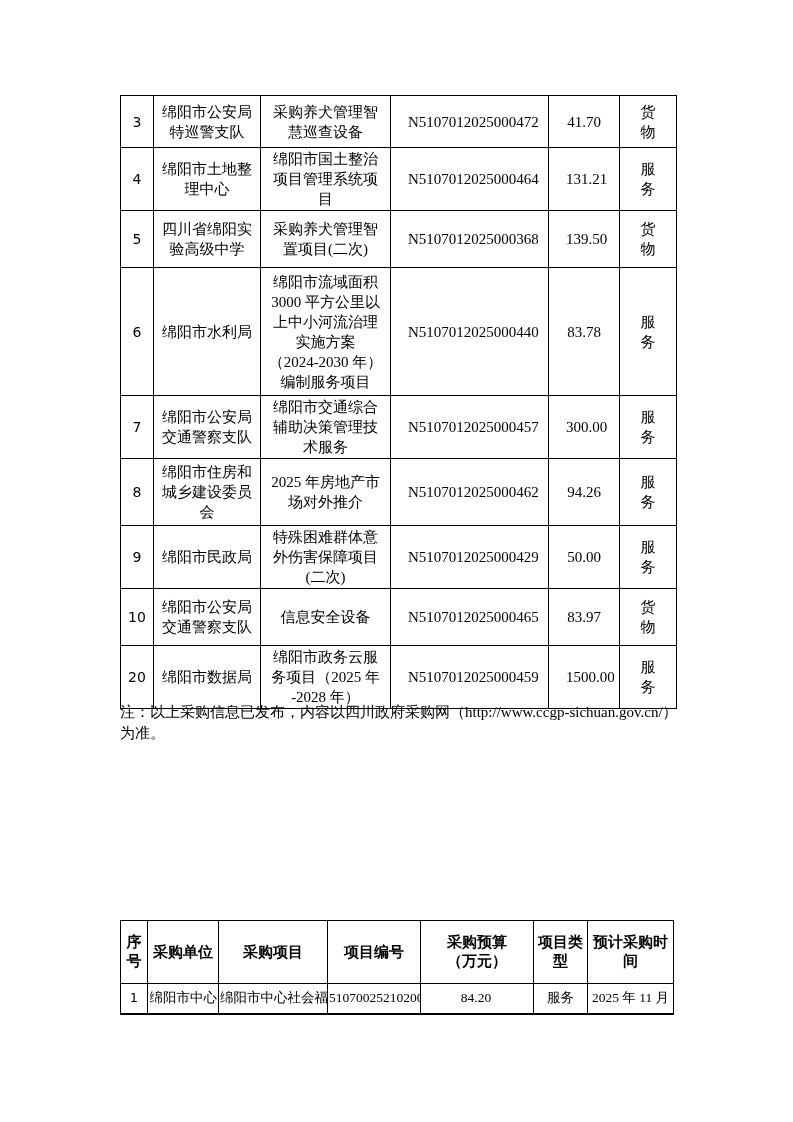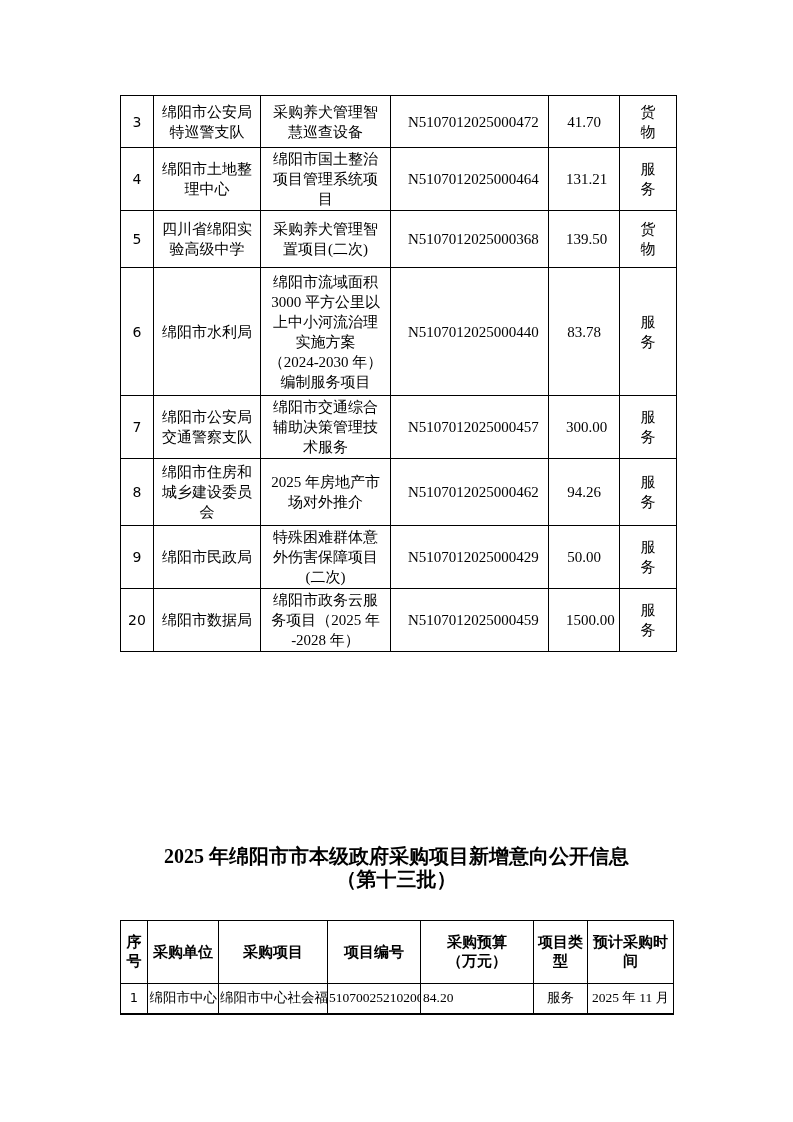--- a/index.html
+++ b/index.html
@@ -44,21 +44,21 @@
 
   
   .t2 { left:120px; top:920px; width:553px; border-bottom:2px solid #000; }
   .t2 th {
     text-align:center; font-weight:bold;
     white-space:pre-wrap; line-height:19px; padding:1px 2px;
   }
   .t2 td { font-size:13.5px; white-space:nowrap; padding:1px 2px; }
   .t2 .c-no { text-align:center; font-family:"DejaVu Sans","Liberation Sans",sans-serif; font-size:13px; }
   .t2 .c-left { text-align:right; padding:1px 1px; }
-  .t2 .c-right { text-align:left; padding-right:4px; }
+  .t2 .c-right { text-align:center; padding-right:4px; }
   .t2 .c-mid { text-align:center; }
 </style>
 </head>
 <body>
 
 <div class="page">
 
   <table class="t1">
     <colgroup>
       <col style="width:33px">
@@ -138,36 +138,45 @@
       <tr style="height:63px">
         <td class="c-no">9</td>
         <td class="c-text pre">绵阳市民政局</td>
         <td class="c-text pre">特殊困难群体意
 外伤害保障项目
 (二次)</td>
         <td class="c-mid nowrap">N5107012025000429</td>
         <td class="c-mid">50.00</td>
         <td class="c-mid">服务</td>
       </tr>
+      <tr style="height:57px">
+        <td class="c-no">10</td>
+        <td class="c-text pre">绵阳市公安局
+交通警察支队</td>
+        <td class="c-text pre">信息安全设备</td>
+        <td class="c-mid nowrap">N5107012025000465</td>
+        <td class="c-mid">83.97</td>
+        <td class="c-mid">货物</td>
+      </tr>
       <tr style="height:60px">
         <td class="c-no">20</td>
         <td class="c-text pre">绵阳市数据局</td>
         <td class="c-text pre">绵阳市政务云服
 务项目（2025 年
 -2028 年）</td>
         <td class="c-mid nowrap">N5107012025000459</td>
         <td class="c-mid">1500.00</td>
         <td class="c-mid">服务</td>
       </tr>
     </tbody>
   </table>
 
-
-  <div class="doc-title">2025 年绵阳市市本级政府采购项目新增意向公开信息
-（第十三批）</div>
+  <div class="note">注：以上采购信息已发布，内容以四川政府采购网（http://www.ccgp-sichuan.gov.cn/）
+为准。</div>
+
 
   <table class="t2">
     <colgroup>
       <col style="width:27px">
         <col style="width:71px">
         <col style="width:109px">
       <col style="width:93px">
         <col style="width:113px">
         <col style="width:54px">
         <col style="width:86px">

